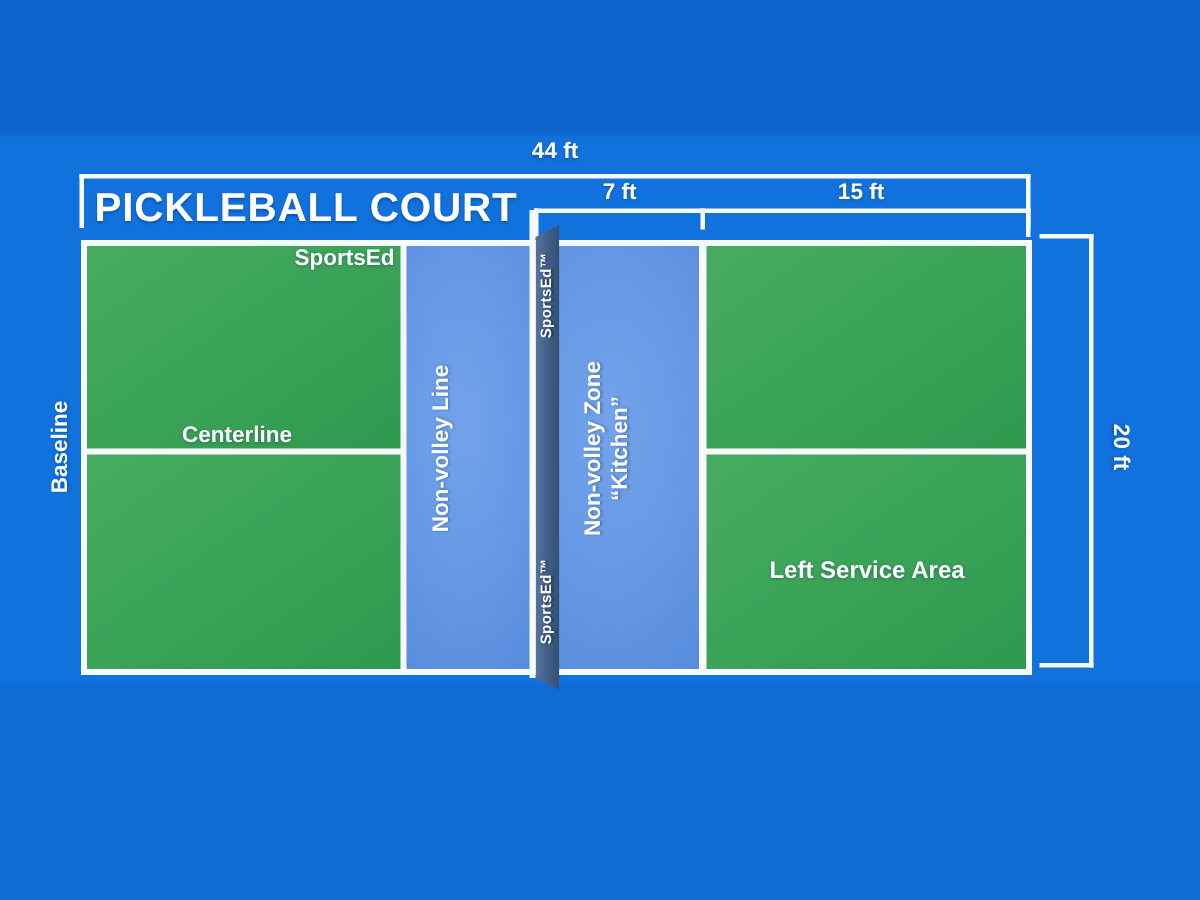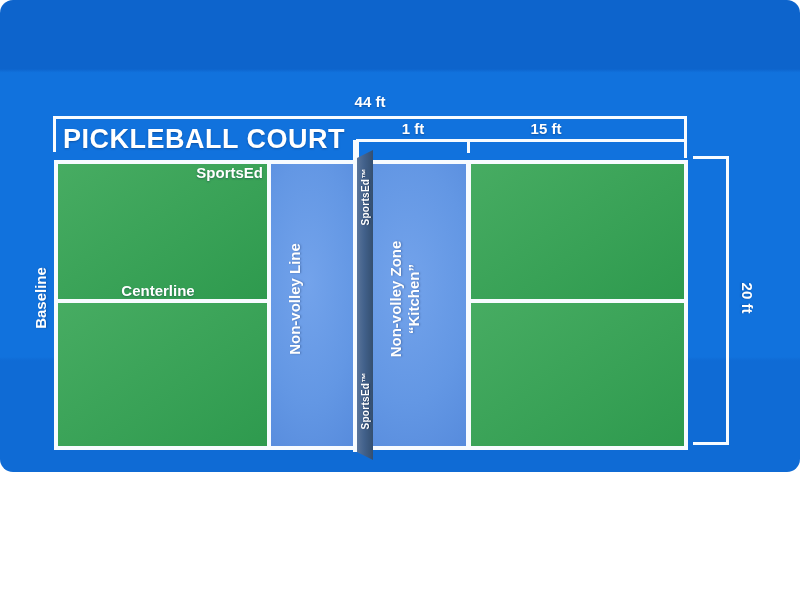--- a/index.html
+++ b/index.html
@@ -1,21 +1,21 @@
 <!DOCTYPE html>
 <html style="--bg-main: #1172dd; --bg-top: #0d64cc; --bg-bottom: #0f6bd5; --green-light: #47ac62; --green-dark: #2e9a4e; --nvz-light: #73a3eb; --nvz-mid: #6397e4; --nvz-dark: #4c81d6; --net-main: #42618b; --net-light: #5a7499; --net-dark: #344f70; --line-white: #f7fbff;"><head>
 <meta charset="utf-8">
 <style>
   html,body{margin:0;padding:0;}
   body{width:800px;height:600px;overflow:hidden;font-family:"Liberation Sans","DejaVu Sans",sans-serif;}
-  .stage{position:relative;width:800px;height:472px;
+  .stage{position:relative;width:800px;height:600px;
     background:linear-gradient(180deg,
       var(--bg-top,#0d64cc) 0%, var(--bg-top,#0d64cc) 14.6%,
       var(--bg-main,#1172dd) 15.4%, var(--bg-main,#1172dd) 75.6%,
-      var(--bg-bottom,#0f6bd5) 76.4%, var(--bg-bottom,#0f6bd5) 100%);border-radius:13px;}
+      var(--bg-bottom,#0f6bd5) 76.4%, var(--bg-bottom,#0f6bd5) 100%);}
   .abs{position:absolute;}
   .txt{position:absolute;color:#fff;font-weight:bold;white-space:nowrap;
        text-shadow:0 1px 2px rgba(0,25,70,.35);}
   .ctr{transform:translate(-50%,-50%);}
   .rgt{transform:translate(-100%,-50%);}
   .rot-ccw{transform:translate(-50%,-50%) rotate(-90deg);}
   .rot-cw{transform:translate(-50%,-50%) rotate(90deg);}
   .title{font-size:27px;letter-spacing:.5px;text-align:right;}
   .dim{font-size:15px;}
   .lbl{font-size:15px;}
@@ -47,36 +47,37 @@
 </head>
 <body>
 
 <div class="stage">
 
   <div class="bracket b44"></div>
   <div class="txt dim ctr" style="left:370px;top:101px;">44 ft</div>
 
   <div class="bracket b715"></div>
   <div class="tick midtick"></div>
-  <div class="txt dim ctr" style="left:413px;top:128px;">1 ft</div>
-  <div class="txt dim ctr" style="left:546px;top:128px;">15 ft</div>
+  <div class="txt dim ctr" style="left:413px;top:128px;">7 ft</div>
+  <div class="txt dim ctr" style="left:574px;top:128px;">15 ft</div>
 
   <div class="txt title ctr" style="left:204px;top:139px;">PICKLEBALL COURT</div>
 
   <div class="abs court">
     <div class="cell green g-tl"></div>
     <div class="cell green g-bl"></div>
     <div class="cell nvz z-l"></div>
     <div class="cell nvz z-r"></div>
     <div class="cell green g-tr"></div>
     <div class="cell green g-br"></div>
   </div>
 
   <div class="txt lbl rgt" style="left:263px;top:172px;">SportsEd</div>
   <div class="txt lbl ctr" style="left:158px;top:290px;">Centerline</div>
+  <div class="txt area ctr" style="left:578px;top:381px;">Left Service Area</div>
   <div class="txt lbl rot-ccw" style="left:294px;top:299px;">Non-volley Line</div>
   <div class="txt lbl rot-ccw" style="left:405px;top:299px;text-align:center;line-height:18px;">
     <div>Non-volley Zone</div>
     <div>“Kitchen”</div>
   </div>
   <div class="txt lbl rot-ccw" style="left:40px;top:298px;">Baseline</div>
 
   <div class="abs netline"></div>
   <div class="abs net"></div>
   <div class="txt brand rot-ccw" style="left:365px;top:197px;">SportsEd™</div>

